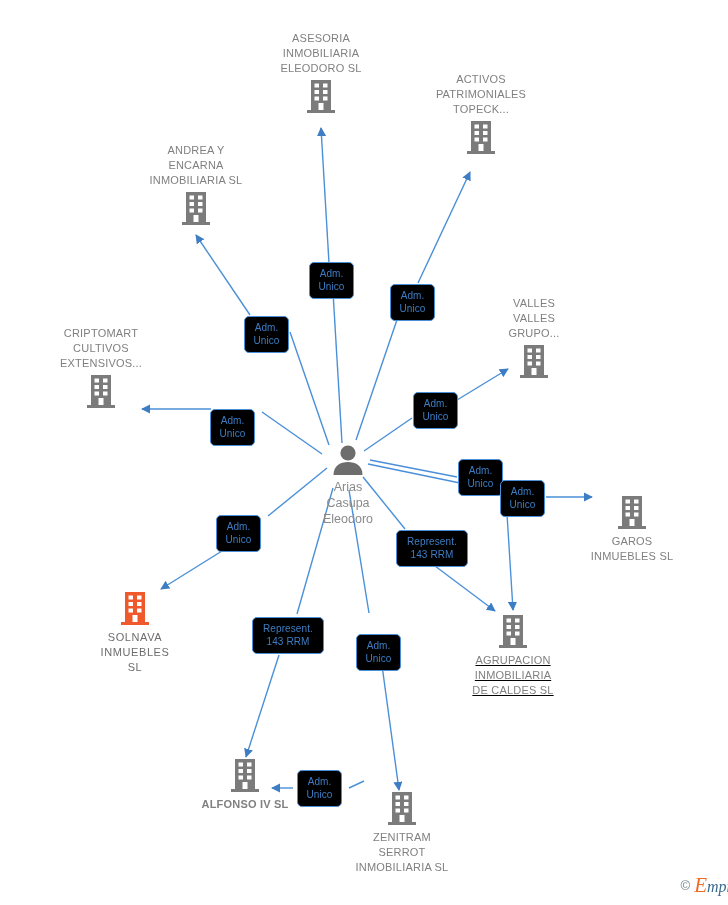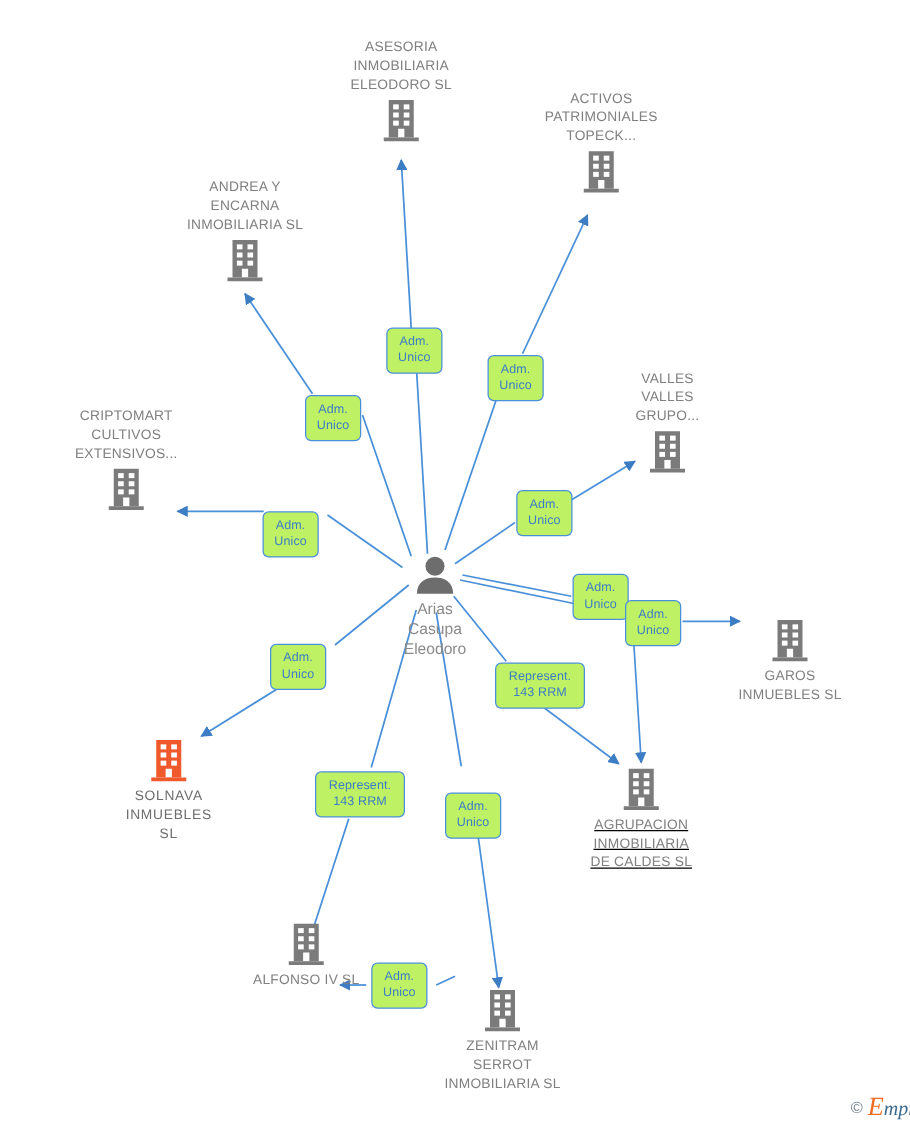--- a/index.html
+++ b/index.html
@@ -63,21 +63,21 @@
     line-height: 16px;
     color: #8a8a8a;
     letter-spacing: 0;
   }
 
   
   .edge-label {
     position: absolute;
     z-index: 4;
     box-sizing: border-box;
-    background: #bef264;
+    background: #000000;
     border: 1.3px solid #4a90d9;
     border-radius: 5px;
     color: #3d7dc4;
     font-size: 10px;
     line-height: 13px;
     text-align: center;
     padding: 4px 5px 5px 5px;
     white-space: pre-line;
     letter-spacing: .1px;
   }
@@ -305,21 +305,21 @@
         <rect x="17" y="17.5" width="4.5" height="4" fill="#ffffff"></rect>
         <rect x="12.5" y="24" width="5" height="7" fill="#ffffff"></rect>
         <rect x="1" y="31" width="28" height="3" fill="#7b7b7b"></rect>
       </svg>
     </span>
     <span class="label">ZENITRAM
 SERROT
 INMOBILIARIA SL</span>
   </div>
 
-  <div class="node" style="left:245px; top:738px;">
+  <div class="node" style="left:245px; top:758px;font-weight:bold;">
     <span class="icon">
       <svg width="30" height="36" viewBox="0 0 30 36" xmlns="http://www.w3.org/2000/svg">
         <rect x="5" y="1" width="20" height="30" fill="#7b7b7b"></rect>
         <rect x="8.5" y="4.5" width="4.5" height="4" fill="#ffffff"></rect>
         <rect x="17" y="4.5" width="4.5" height="4" fill="#ffffff"></rect>
         <rect x="8.5" y="11" width="4.5" height="4" fill="#ffffff"></rect>
         <rect x="17" y="11" width="4.5" height="4" fill="#ffffff"></rect>
         <rect x="8.5" y="17.5" width="4.5" height="4" fill="#ffffff"></rect>
         <rect x="17" y="17.5" width="4.5" height="4" fill="#ffffff"></rect>
         <rect x="12.5" y="24" width="5" height="7" fill="#ffffff"></rect>

